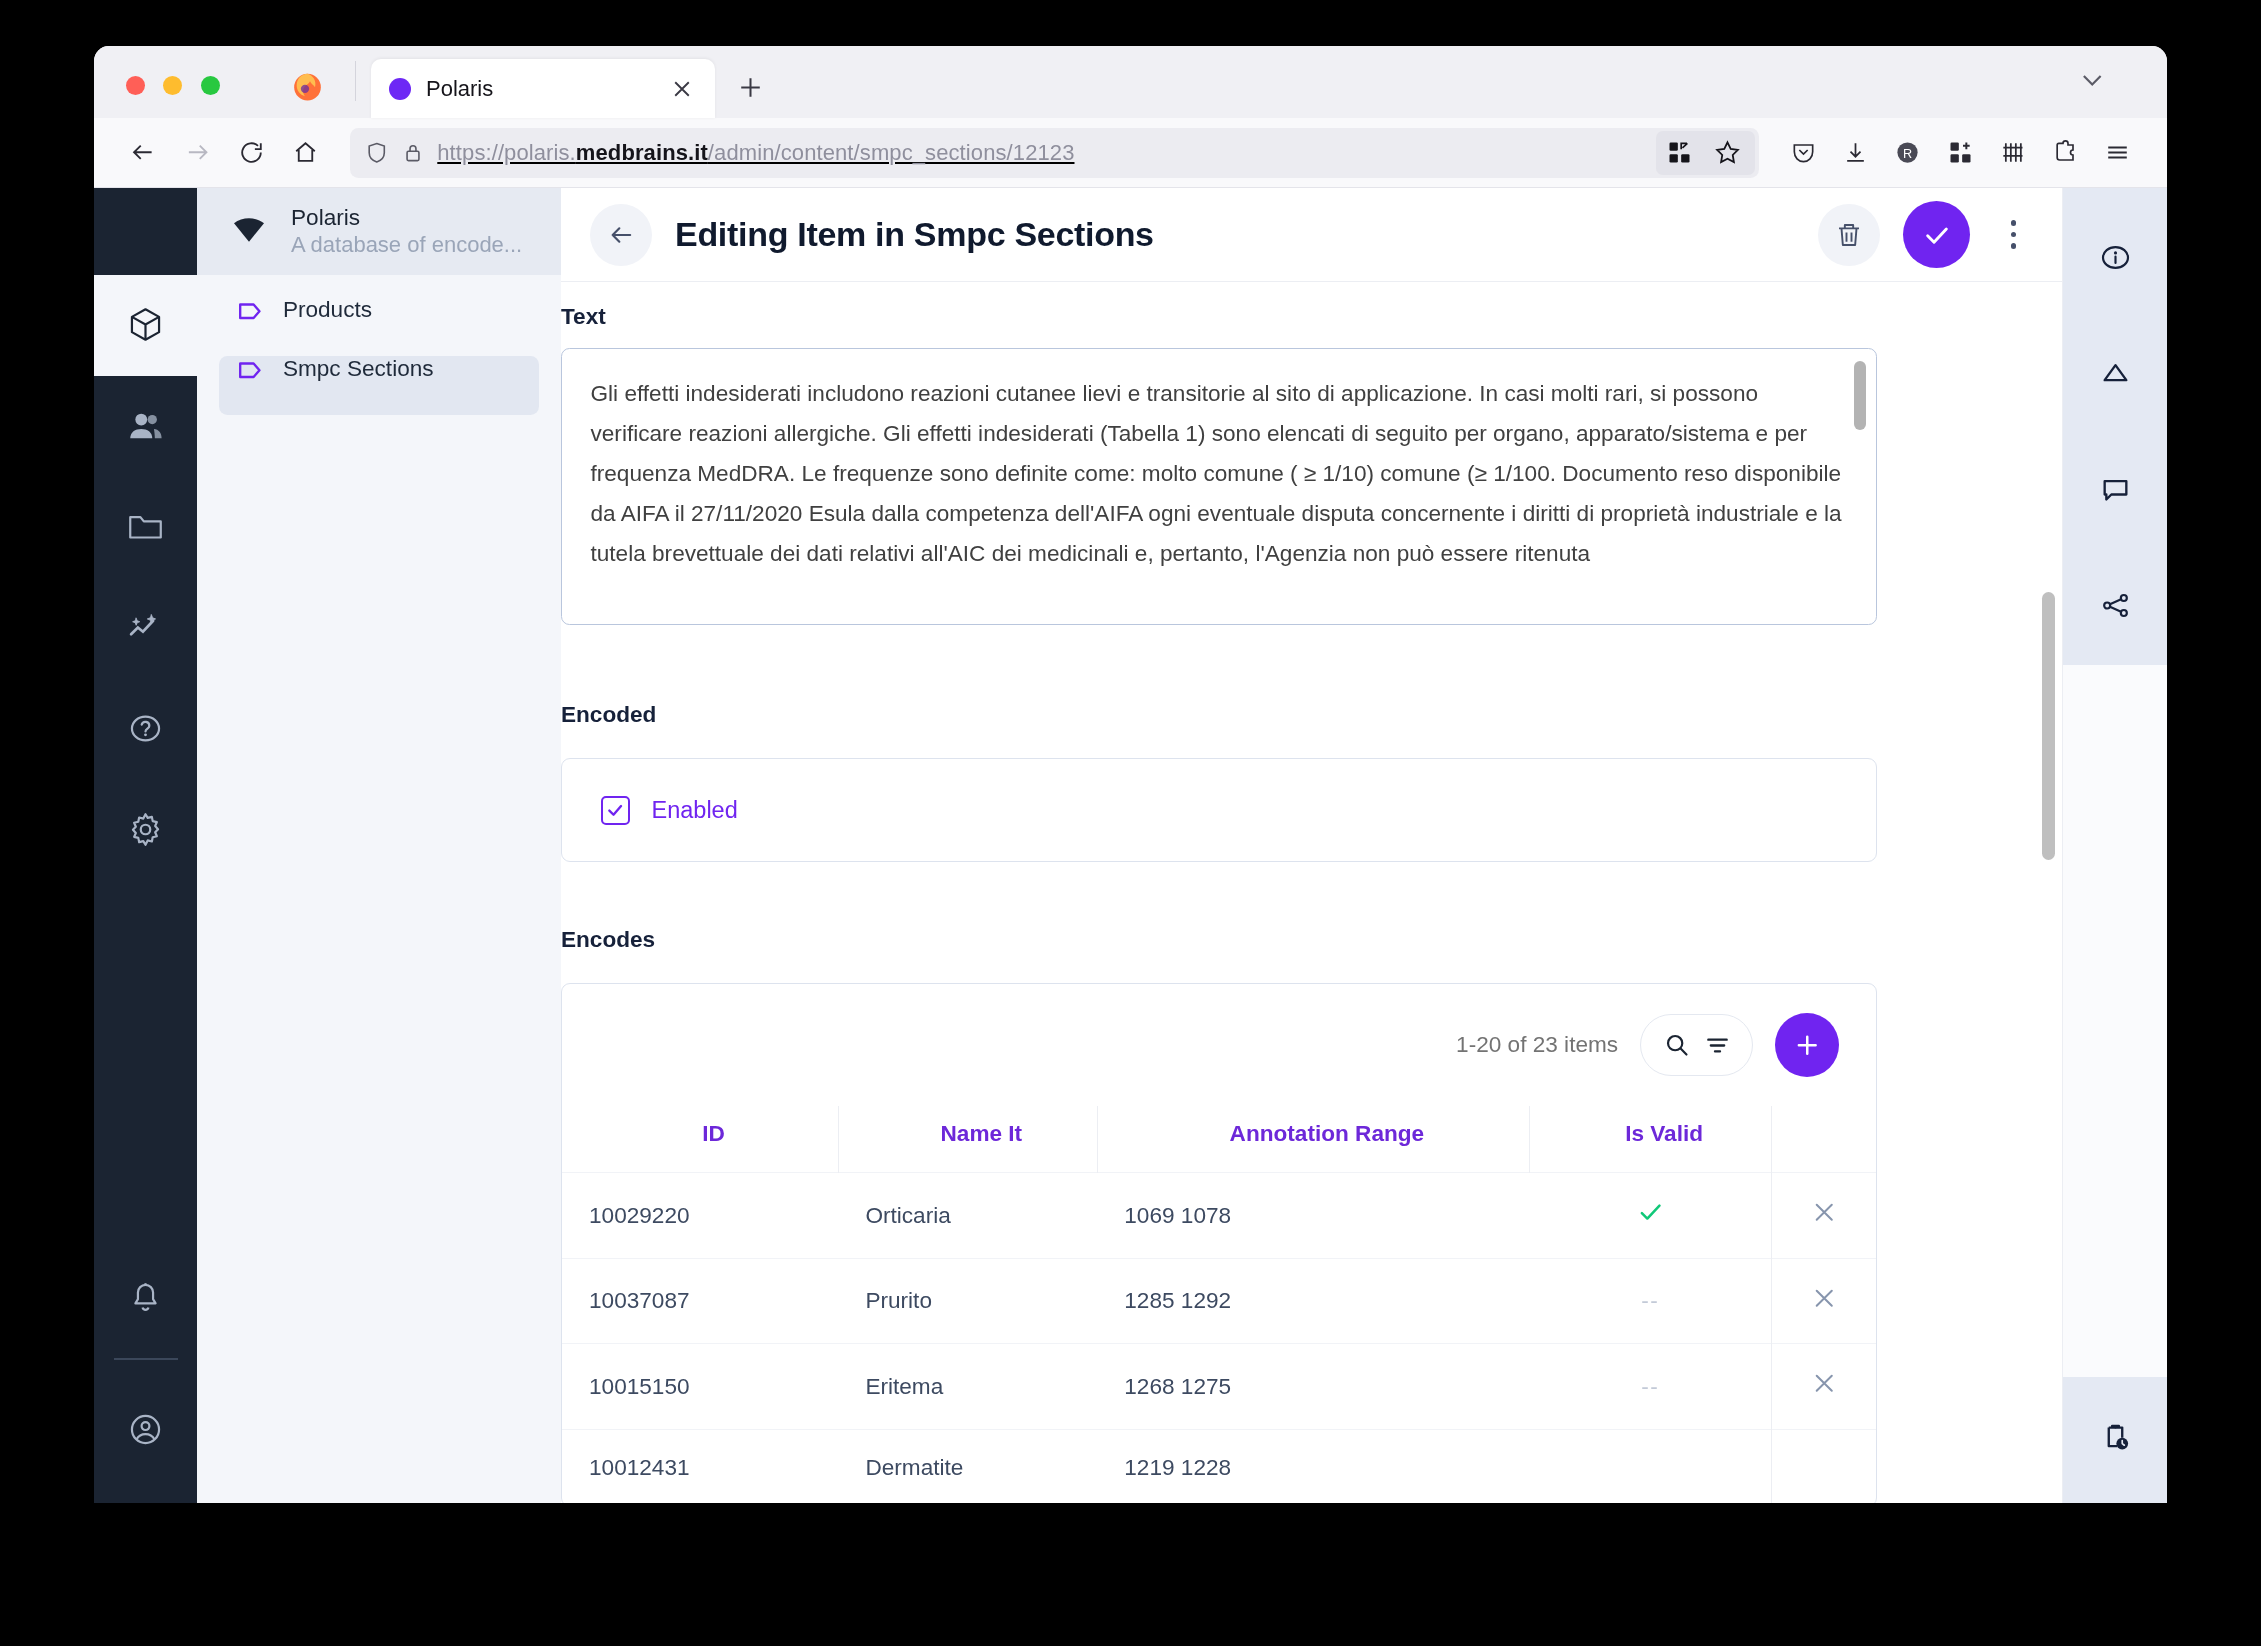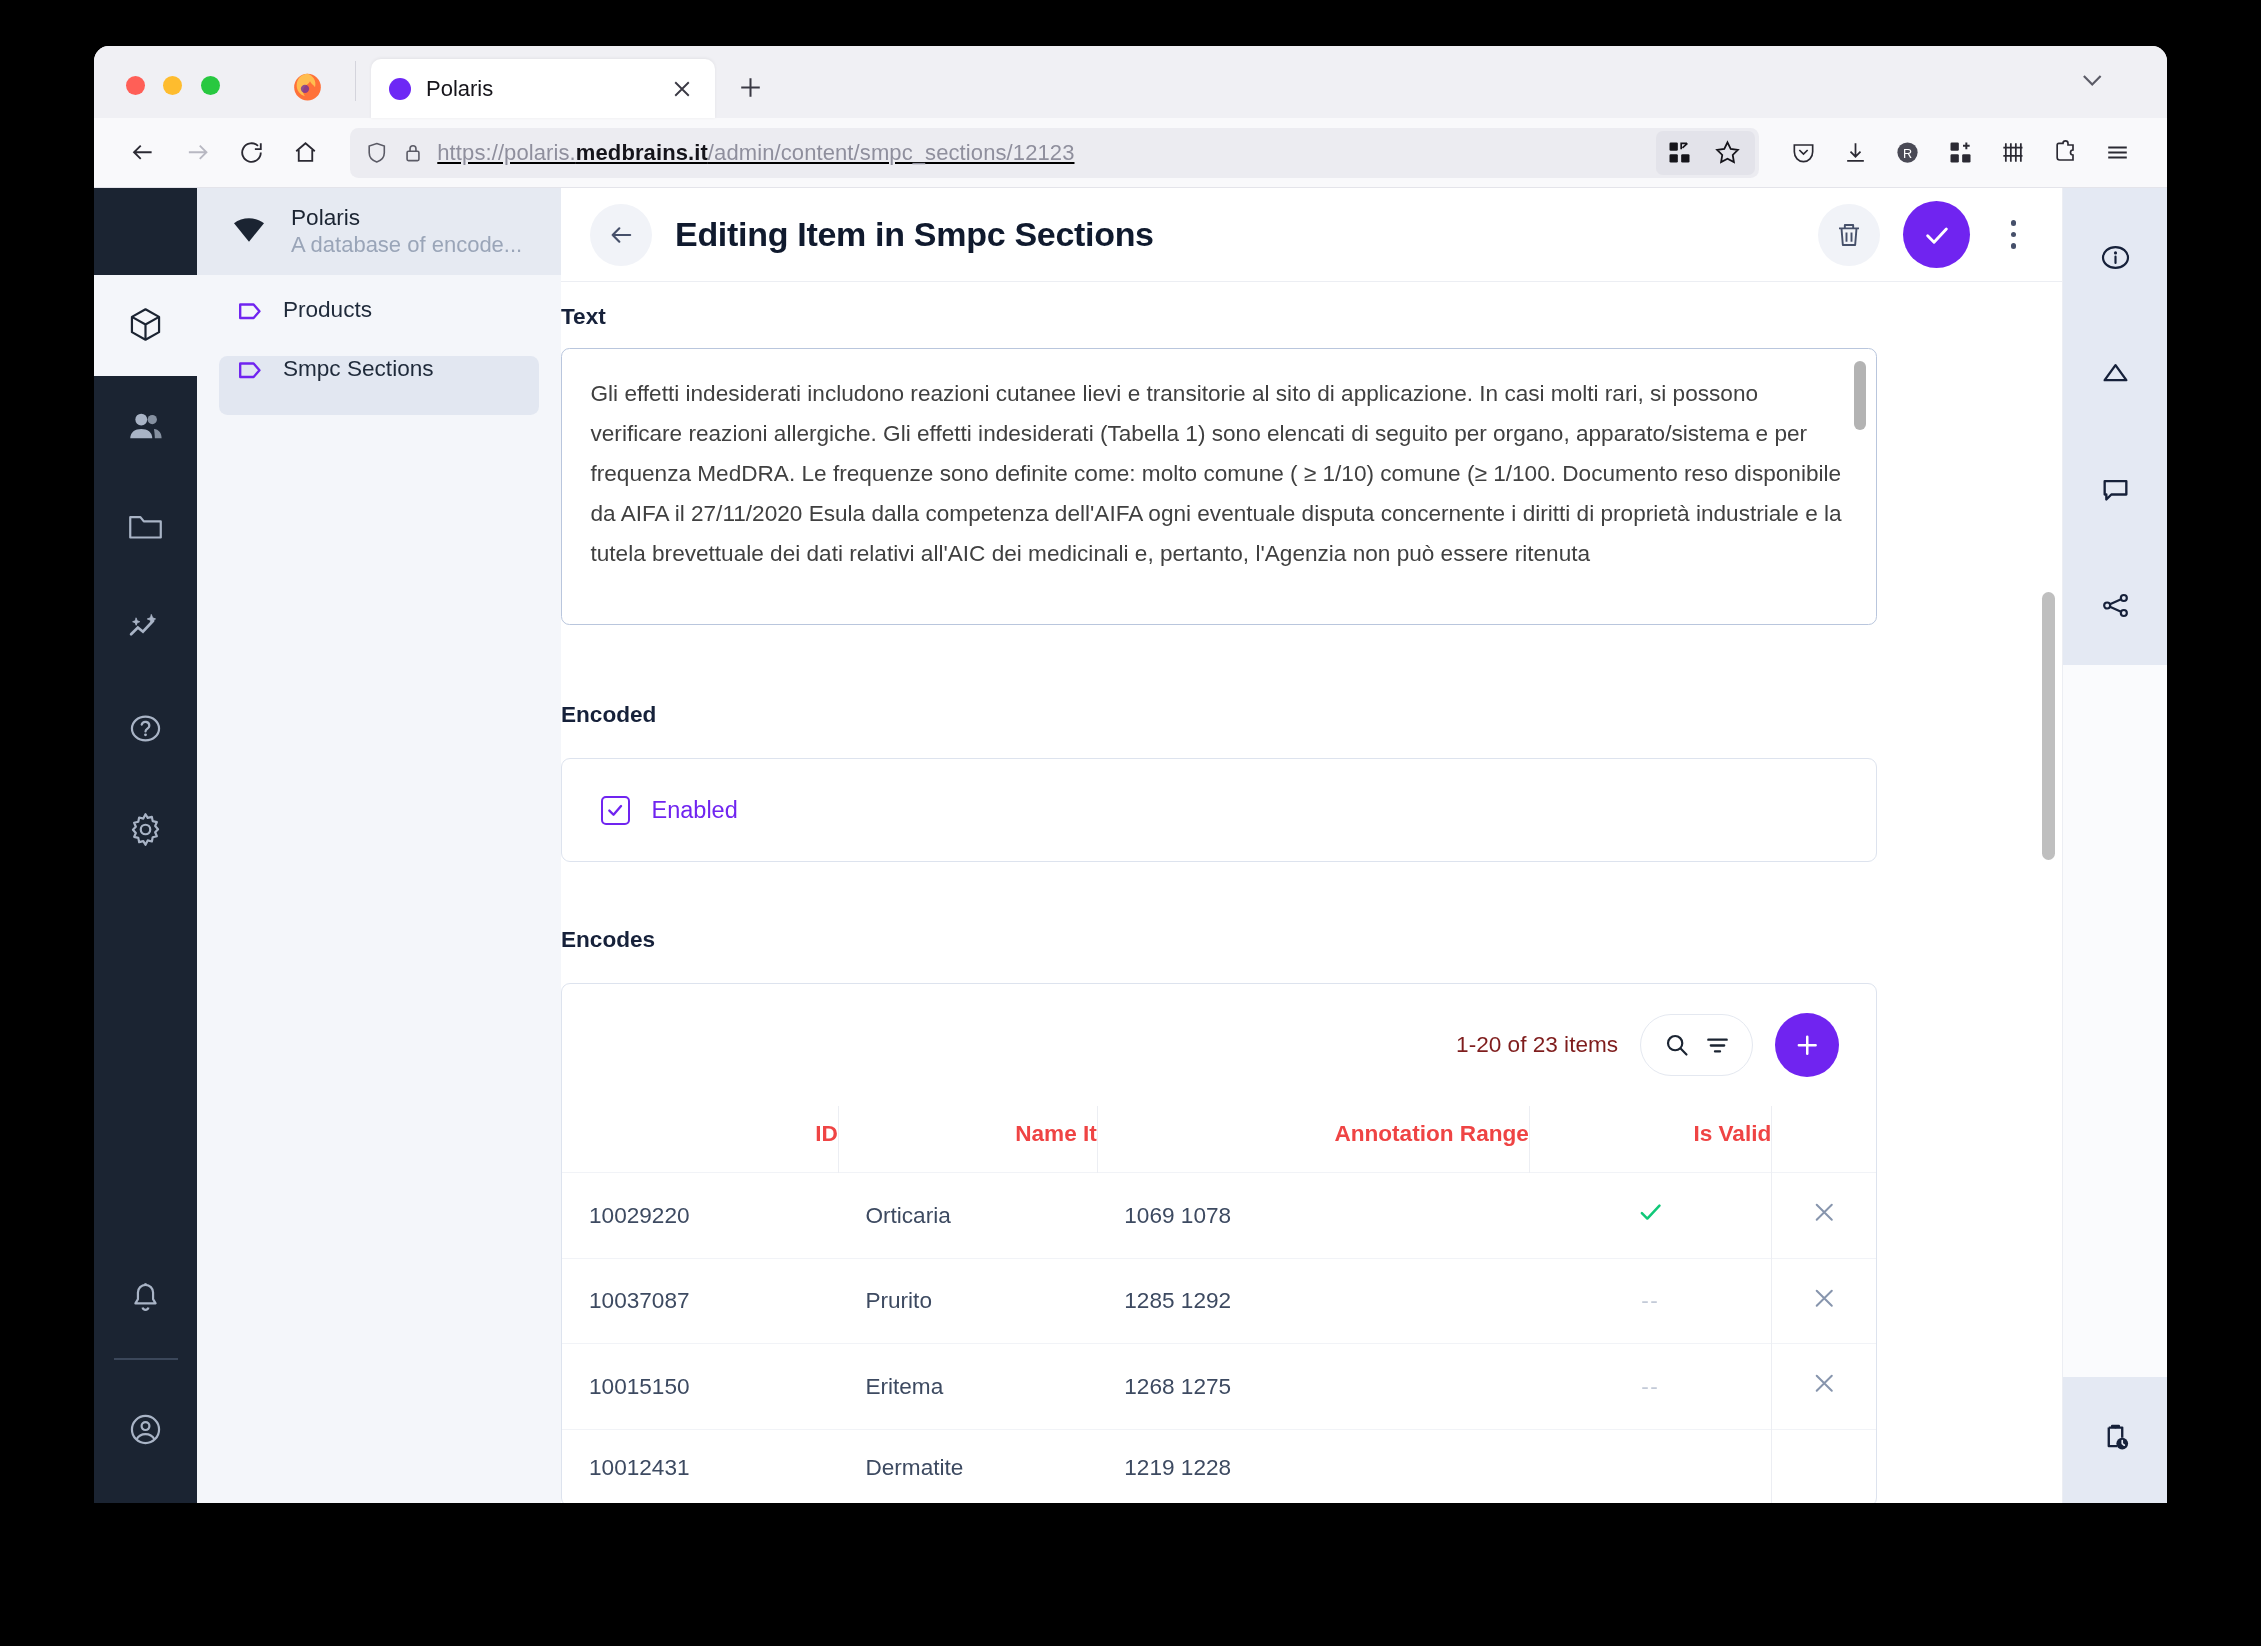--- a/index.html
+++ b/index.html
@@ -351,21 +351,21 @@
   
   .table-panel { padding: 0; overflow: hidden; }
   .table-toolbar {
     height: 122px;
     display: flex; align-items: center;
     justify-content: flex-end;
     padding: 0 37px 0 0;
     gap: 22px;
   }
   .count-txt {
-    font-size: 22.6px; color: #7f1d1d;
+    font-size: 22.6px; color: #737373;
     white-space: nowrap;
   }
   .search-group {
     display: flex; align-items: center;
     gap: 13.4px;
     border: 1.7px solid #e4e8f0;
     border-radius: 34px;
     height: 62px;
     padding: 0 22px;
     color: #1b2432;
@@ -374,24 +374,24 @@
     width: 64px; height: 64px;
     border-radius: 50%;
     background: #7024f0;
     color: #fff;
     display: flex; align-items: center; justify-content: center;
     flex: none;
   }
 
   table { width: 100%; border-collapse: collapse; }
   th {
-    text-align: right;
+    text-align: center;
     font-size: 22.6px;
     font-weight: 700;
-    color: #ef4444;
+    color: #6d28d9;
     padding: 15px 0 25px 27px;
     border-right: 0.8px solid #eceef3;
     white-space: nowrap;
   }
   th:last-child { border-right: none; }
   td {
     font-size: 22.6px;
     color: #3d4a61;
     padding: 25px 0 25px 27px;
     border-top: 1.7px solid #f1f3f7;

